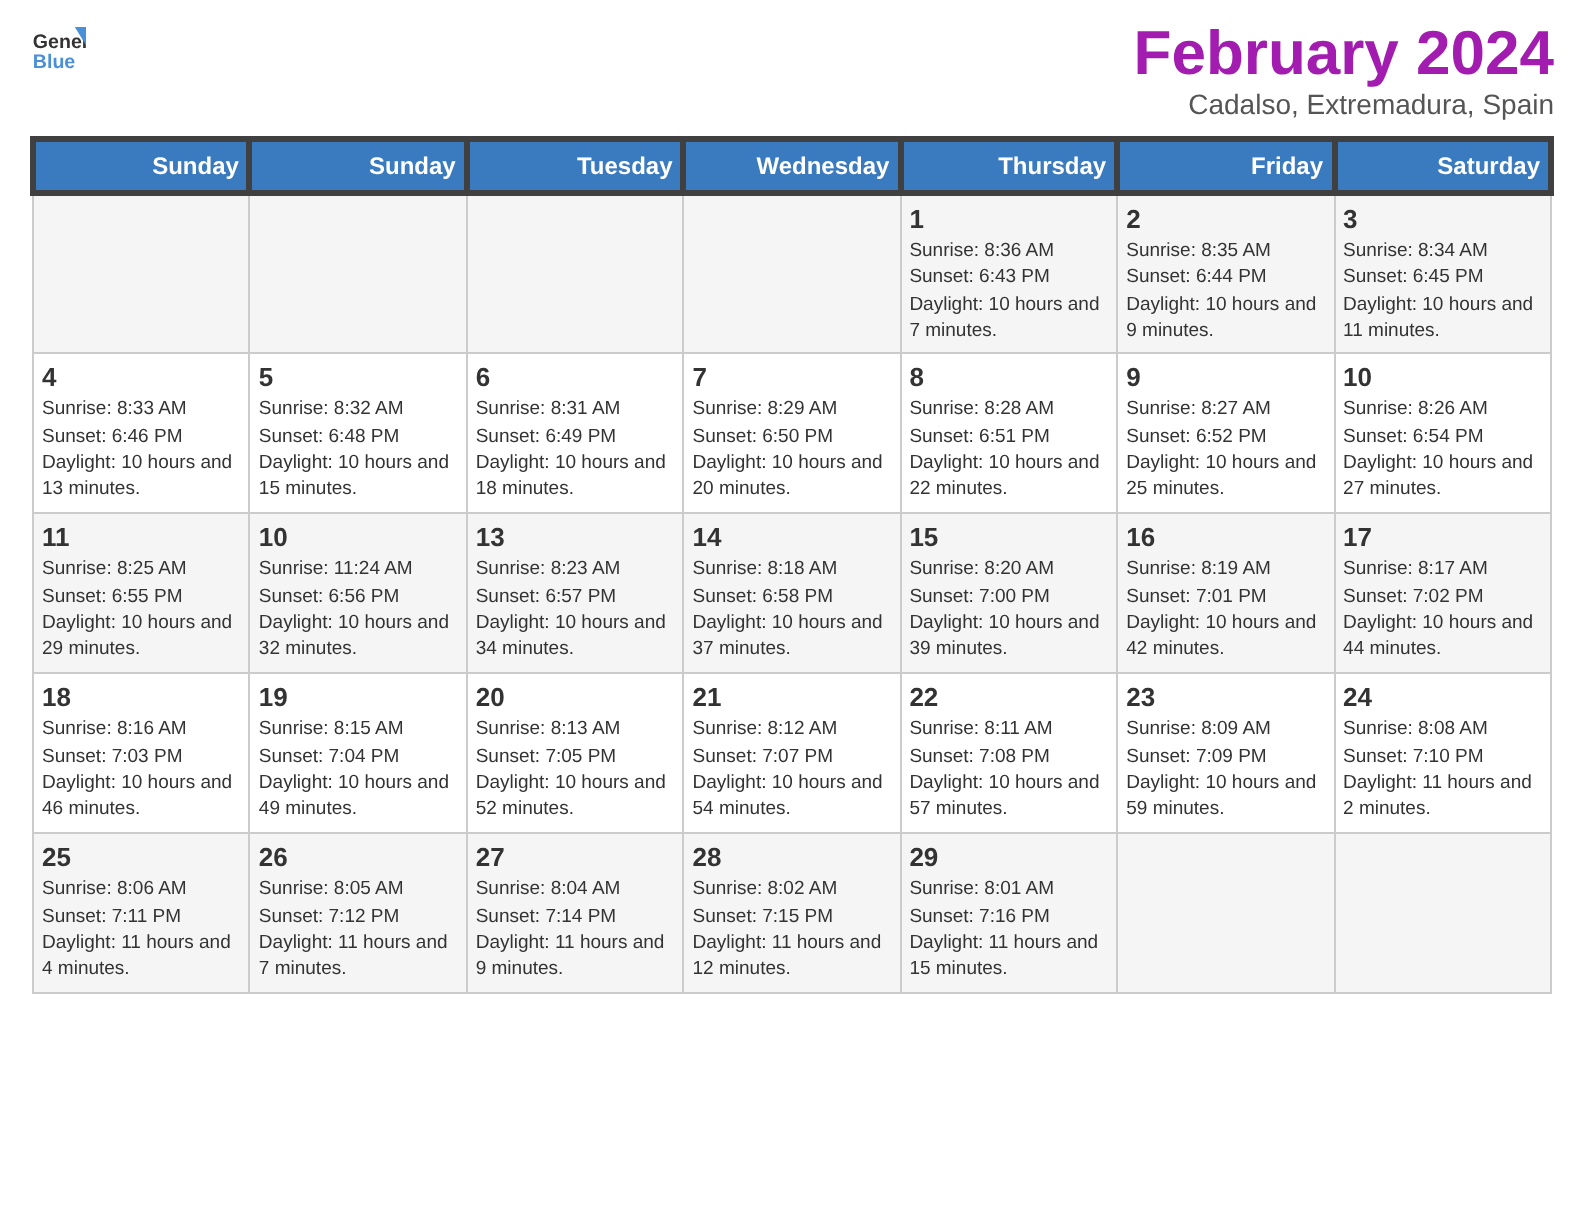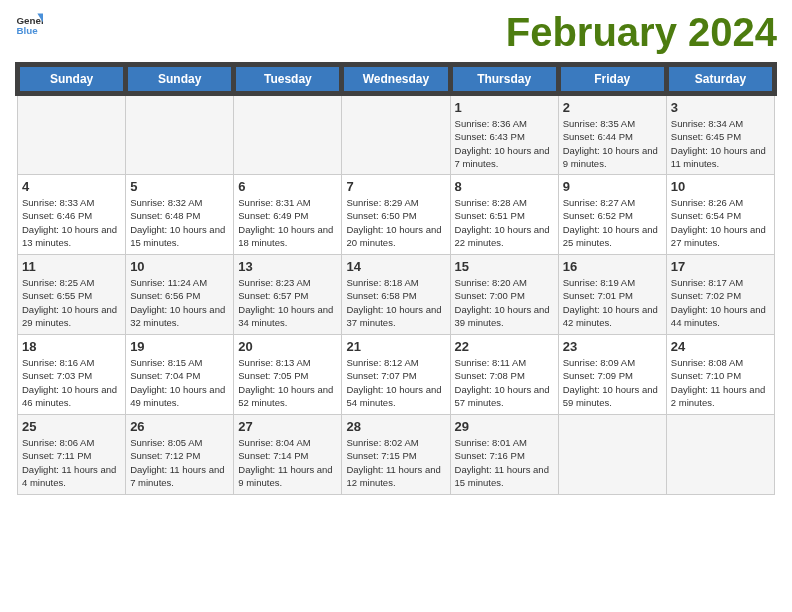--- a/index.html
+++ b/index.html
@@ -26,42 +26,42 @@
       gap: 4px;
     }
     .logo-icon {
       width: 28px;
       height: 28px;
     }
     .title-block {
       text-align: right;
     }
     .month-title {
-      font-size: 40px;
+      font-size: 31px;
       font-weight: bold;
-      color: #4d7c0f;
+      color: #a21caf;
       line-height: 1.1;
     }
     .subtitle {
       font-size: 14px;
       color: #555;
     }
     table {
       width: 100%;
       border-collapse: collapse;
       table-layout: fixed;
     }
     thead tr th {
       background-color: #3a7abf;
       color: #fff;
       font-size: 12px;
       font-weight: bold;
       padding: 5px 4px;
-      text-align: center;
-      border: 5px solid #404040;
+      text-align: right;
+      border: 3px solid #404040;
     }
     tbody tr td {
       border: 1px solid #ccc;
       vertical-align: top;
       padding: 4px 4px;
       font-size: 10px;
       color: #333;
       height: 80px;
       background: #fff;
     }
@@ -99,20 +99,21 @@
   <div class="header">
     <div class="logo">
       <svg class="logo-icon" viewBox="0 0 40 40">
         <text x="2" y="20" font-size="14" font-weight="bold" fill="#333" font-family="Arial">General</text>
         <text x="2" y="34" font-size="14" font-weight="bold" fill="#4a90d9" font-family="Arial">Blue</text>
         <polygon points="32,5 40,5 40,18" fill="#4a90d9"></polygon>
       </svg>
     </div>
     <div class="title-block">
       <div class="month-title">February 2024</div>
+      <div class="subtitle">Cadalso, Extremadura, Spain</div>
     </div>
   </div>
 
   <table>
     <thead>
       <tr>
       <th>Sunday</th>
           <th>Sunday</th>
           <th>Tuesday</th>
           <th>Wednesday</th>

